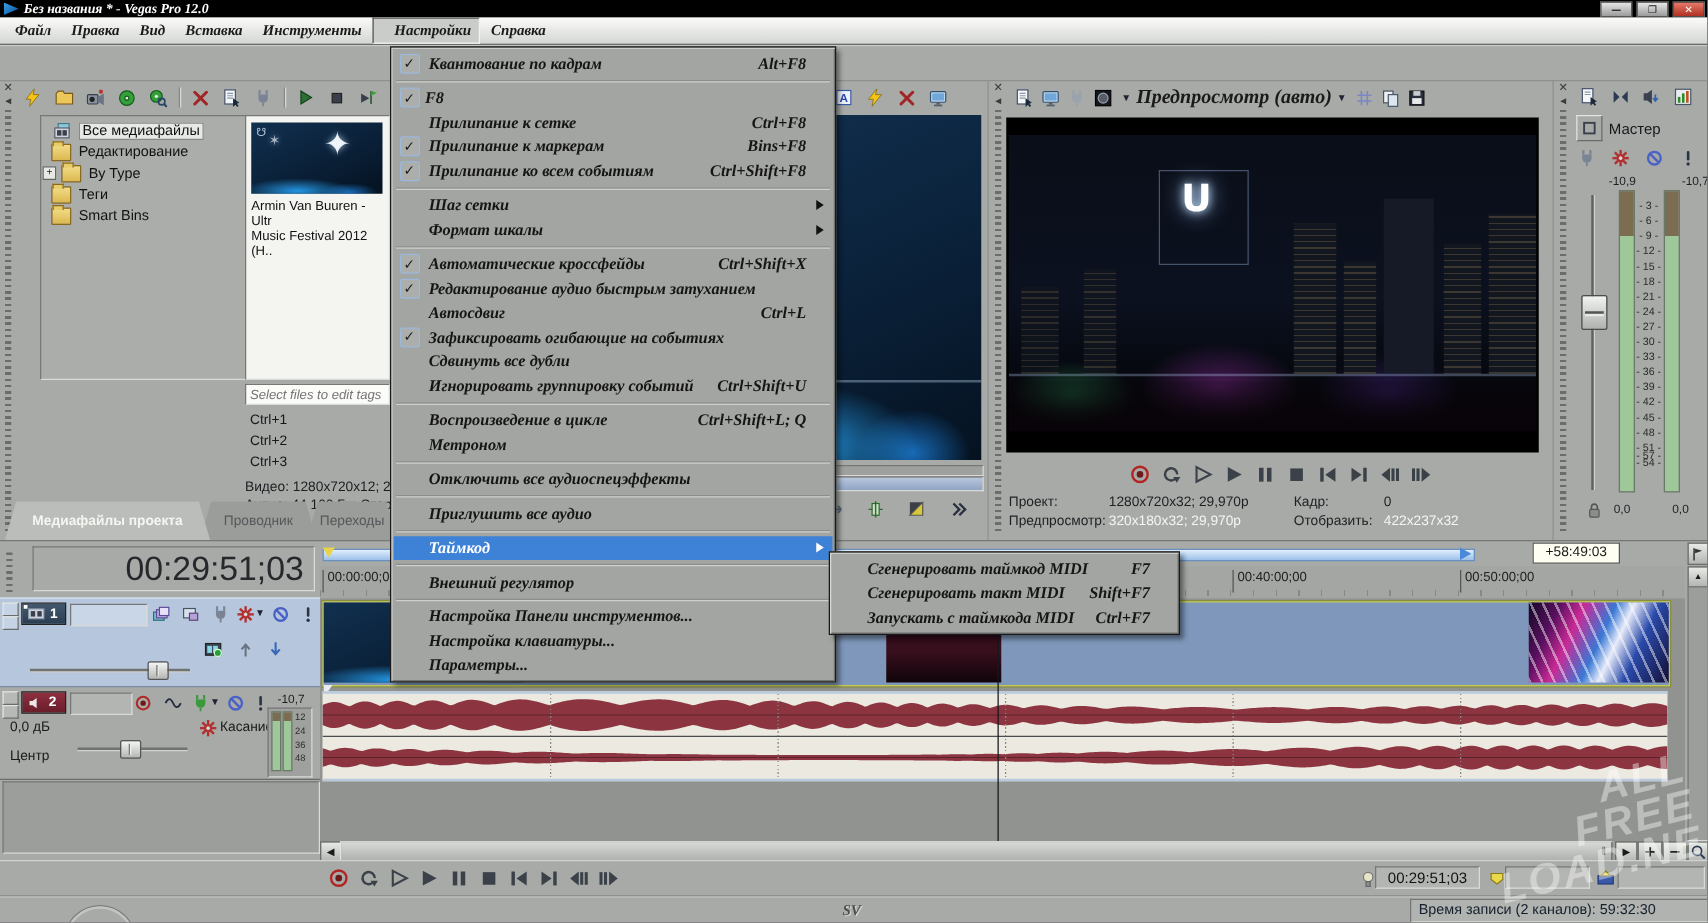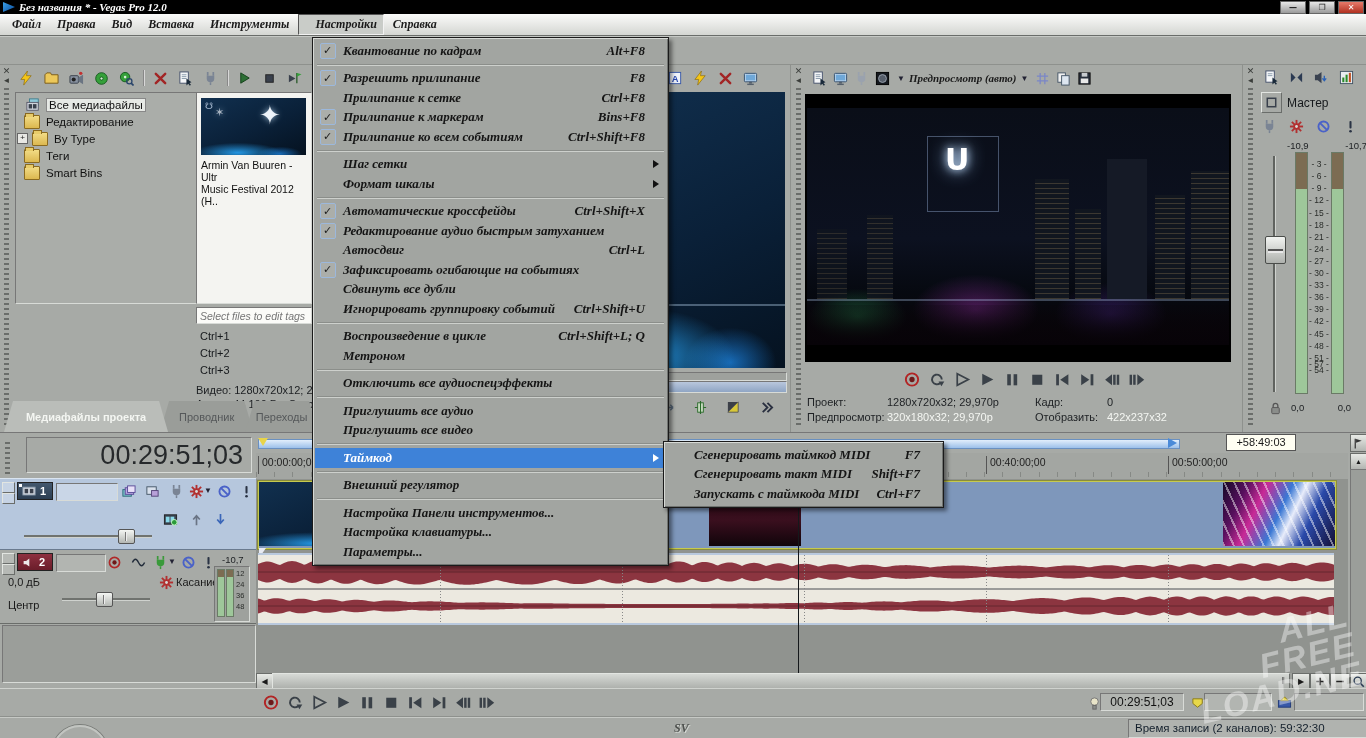--- a/index.html
+++ b/index.html
@@ -192,21 +192,21 @@
           </svg>
         </span>
         <span class="ico">
           <svg viewBox="0 0 16 16" width="15" height="15">
             <polygon points="2,4 9,8 2,12" fill="#39404c"></polygon>
             <line x1="10.5" y1="2" x2="10.5" y2="13" stroke="#2a5a2a" stroke-width="1.4"></line>
             <polygon points="10.5,2 15.5,3.5 10.5,6" fill="#35a03a"></polygon>
           </svg>
         </span>
       </div>
-    <div class="abs sunken" style="left:15px;top:28px;width:180px;height:210px;background:#aaada9;">
+    <div class="abs sunken" style="left:32px;top:28px;width:180px;height:210px;background:#aaada9;">
       <div id="mediaTree" style="padding-top:3px;">
           <div class="treeitem sel">
             <span class="ico" style="width: 16px; height: 14px;">
               <svg viewBox="0 0 16 16" width="16" height="14">
                 <rect x="4" y="1" width="10" height="8" fill="#8ec8d8" stroke="#3a7a8a"></rect>
                 <rect x="1" y="5" width="13" height="9" fill="#cfd4dc" stroke="#556"></rect>
                 <rect x="3" y="7" width="4" height="5" fill="#39404c"></rect>
                 <rect x="8" y="7" width="4" height="5" fill="#39404c"></rect>
               </svg>
             </span>
@@ -348,21 +348,21 @@
               <path d="M4 5 h8 v3 a4 4 0 0 1-8 0z" fill="#9aa2ae"></path>
               <line x1="8" y1="12" x2="8" y2="15" stroke="#9aa2ae" stroke-width="1.6"></line>
             </svg>
           </span><span class="ico">
             <svg viewBox="0 0 16 16" width="15" height="15">
               <rect x="1.5" y="1.5" width="13" height="13" fill="#14181e" stroke="#000"></rect>
               <circle cx="8" cy="8" r="4.2" fill="#565e6a" stroke="#9aa2ae"></circle>
             </svg>
           </span></span>
       <span class="dd">▼</span>
-      <span class="serif" style="font-size:11px;">Предпросмотр (авто)</span>
+      <span class="serif" style="font-size:16px;">Предпросмотр (авто)</span>
       <span class="dd">▼</span>
       <span id="pvIcons2"><span class="ico">
             <svg viewBox="0 0 16 16" width="15" height="15">
               <path d="M5.5 2 V14 M10.5 2 V14 M2 5.5 H14 M2 10.5 H14" stroke="#7a86c8" stroke-width="1.3"></path>
             </svg>
           </span><span class="ico">
             <svg viewBox="0 0 16 16" width="15" height="15">
               <rect x="2" y="2" width="8" height="10" fill="#f0f0f0" stroke="#445566"></rect>
               <rect x="6" y="5" width="8" height="10" fill="#dde6f0" stroke="#445566"></rect>
             </svg>
@@ -958,21 +958,20 @@
         </span>
         <span class="lbl">Квантование по кадрам</span>
         <span class="sc">Alt+F8</span>
         <span class="subarr"></span>
       </div>
       <div class="msep"></div>
       <div class="mrow">
         <span class="gut">
           <span class="chk">✓</span>
         </span>
-        <span class="lbl">Разрешить прилипание</span>
         <span class="sc">F8</span>
         <span class="subarr"></span>
       </div>
       <div class="mrow">
         <span class="gut"></span>
         <span class="lbl">Прилипание к сетке</span>
         <span class="sc">Ctrl+F8</span>
         <span class="subarr"></span>
       </div>
       <div class="mrow">
@@ -1063,25 +1062,20 @@
         <span class="gut"></span>
         <span class="lbl">Отключить все аудиоспецэффекты</span>
         <span class="subarr"></span>
       </div>
       <div class="msep"></div>
       <div class="mrow">
         <span class="gut"></span>
         <span class="lbl">Приглушить все аудио</span>
         <span class="subarr"></span>
       </div>
-      <div class="mrow">
-        <span class="gut"></span>
-        <span class="lbl">Приглушить все видео</span>
-        <span class="subarr"></span>
-      </div>
       <div class="msep"></div>
       <div class="mrow hl">
         <span class="gut"></span>
         <span class="lbl">Таймкод</span>
         <span class="subarr">
           <i></i>
         </span>
       </div>
       <div class="msep"></div>
       <div class="mrow">

